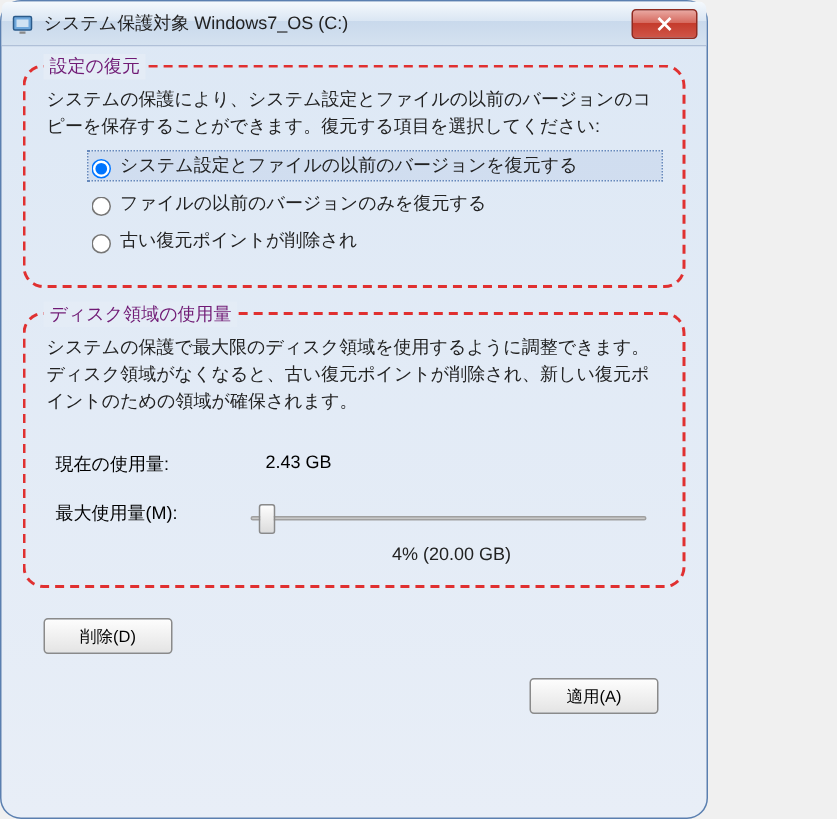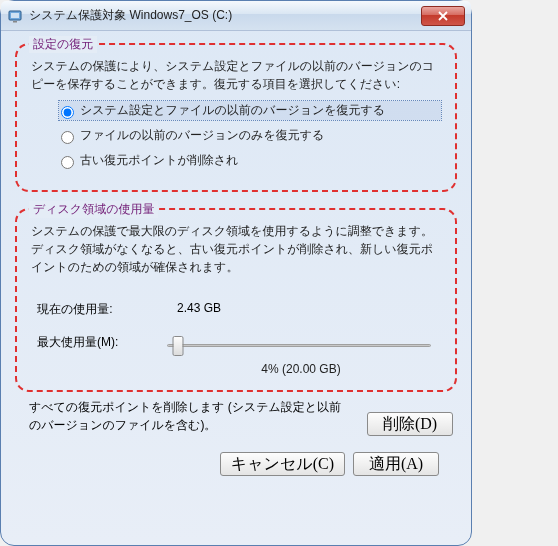--- a/index.html
+++ b/index.html
@@ -150,22 +150,22 @@
     .delete-text {
       flex: 1;
       line-height: 1.5;
     }
     .btn {
       min-width: 86px;
       height: 24px;
       background: linear-gradient(to bottom, #fdfdfd, #e4e4e4);
       border: 1px solid #8a8a8a;
       border-radius: 3px;
-      font-family: Liberation Serif, serif;
-      font-size: 16px;
+      font-family: Liberation Sans, sans-serif;
+      font-size: 11px;
       cursor: pointer;
       padding: 0 10px;
       text-align: center;
     }
     .btn.primary {
       border: 1px solid #3c7fb1;
       box-shadow: inset 0 0 0 1px #a8d8f0;
       outline: 1px dotted #555;
       outline-offset: -4px;
     }
@@ -233,25 +233,23 @@
         <span class="slider-label"><span>最大使用量(M):</span></span>
         <div class="slider-wrap">
           <div class="slider-track"></div>
           <div class="slider-thumb" style="left: 4%;"></div>
         </div>
       </div>
       <div class="slider-value">4% (20.00 GB)</div>
     </div>
 
     <div class="delete-row">
-      <div class="delete-text">すべての復元ポイントを削除します (システム設定と以前のバージョンのファイルを含む)。</div>
       <div class="delete-btn-wrap">
         <button class="btn"><span>削除(D)</span></button>
       </div>
     </div>
 
     <div class="footer">
-      <button class="btn"><span>キャンセル(C)</span></button>
       <button class="btn"><span>適用(A)</span></button>
     </div>
 
   </div>
 </div>
 
 </body></html>

